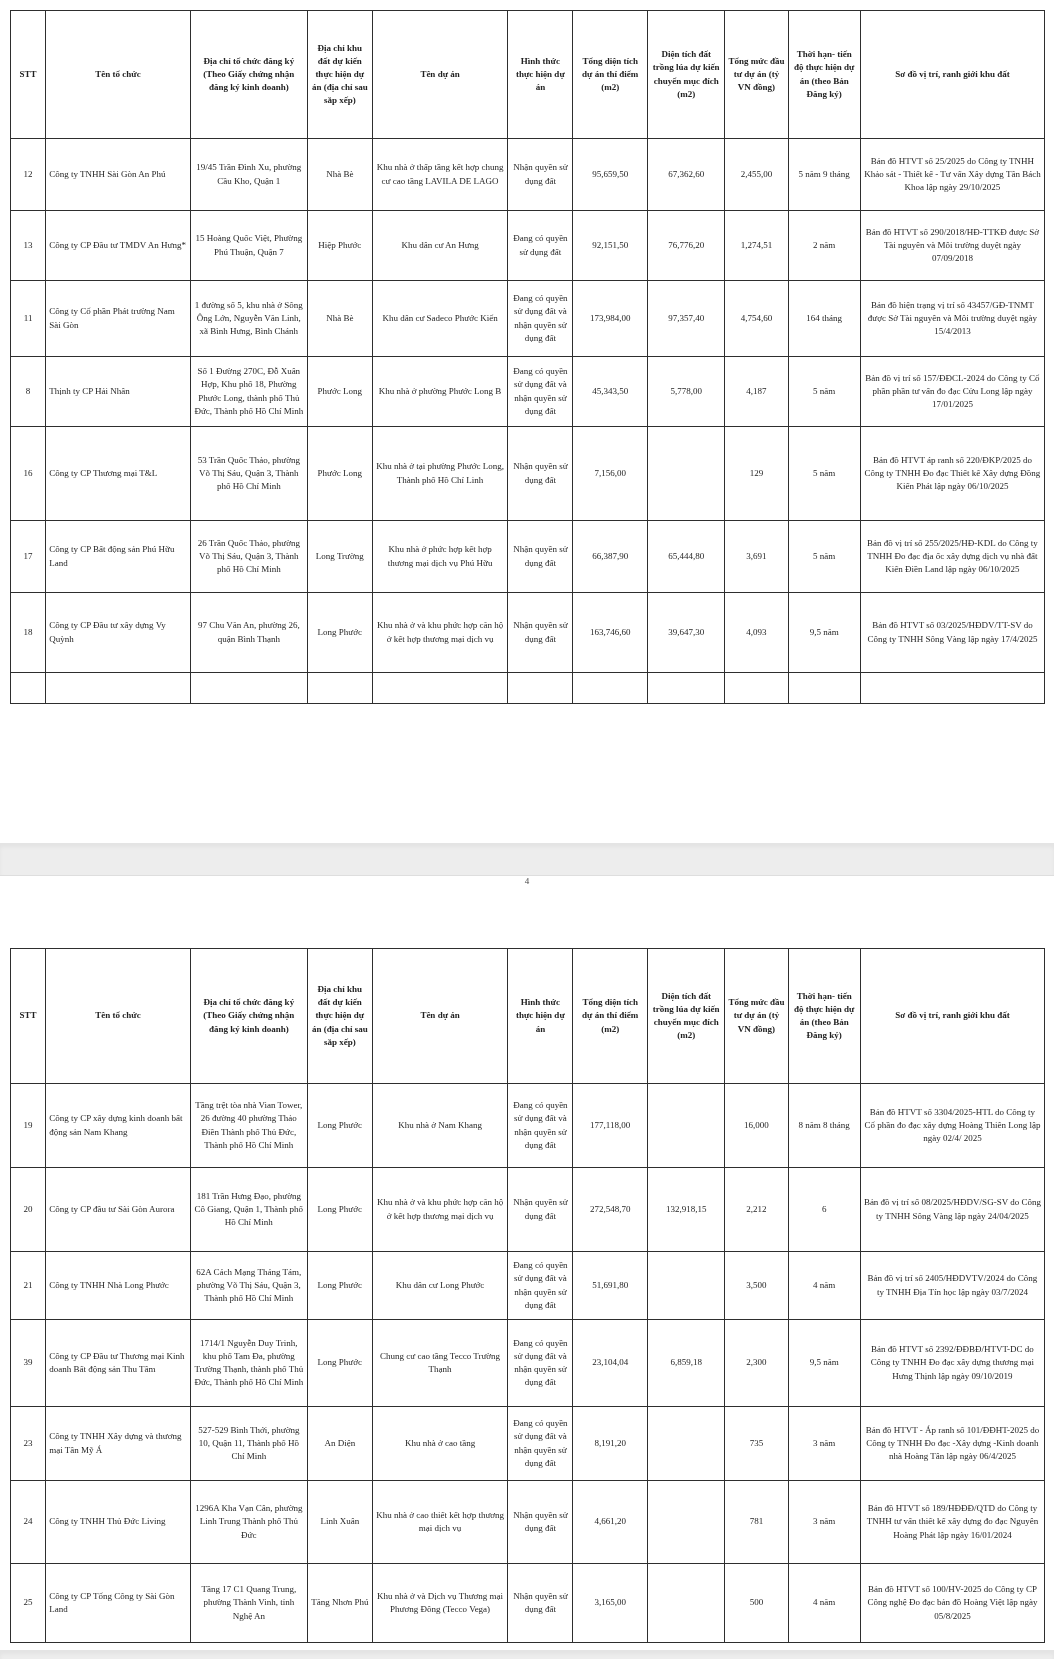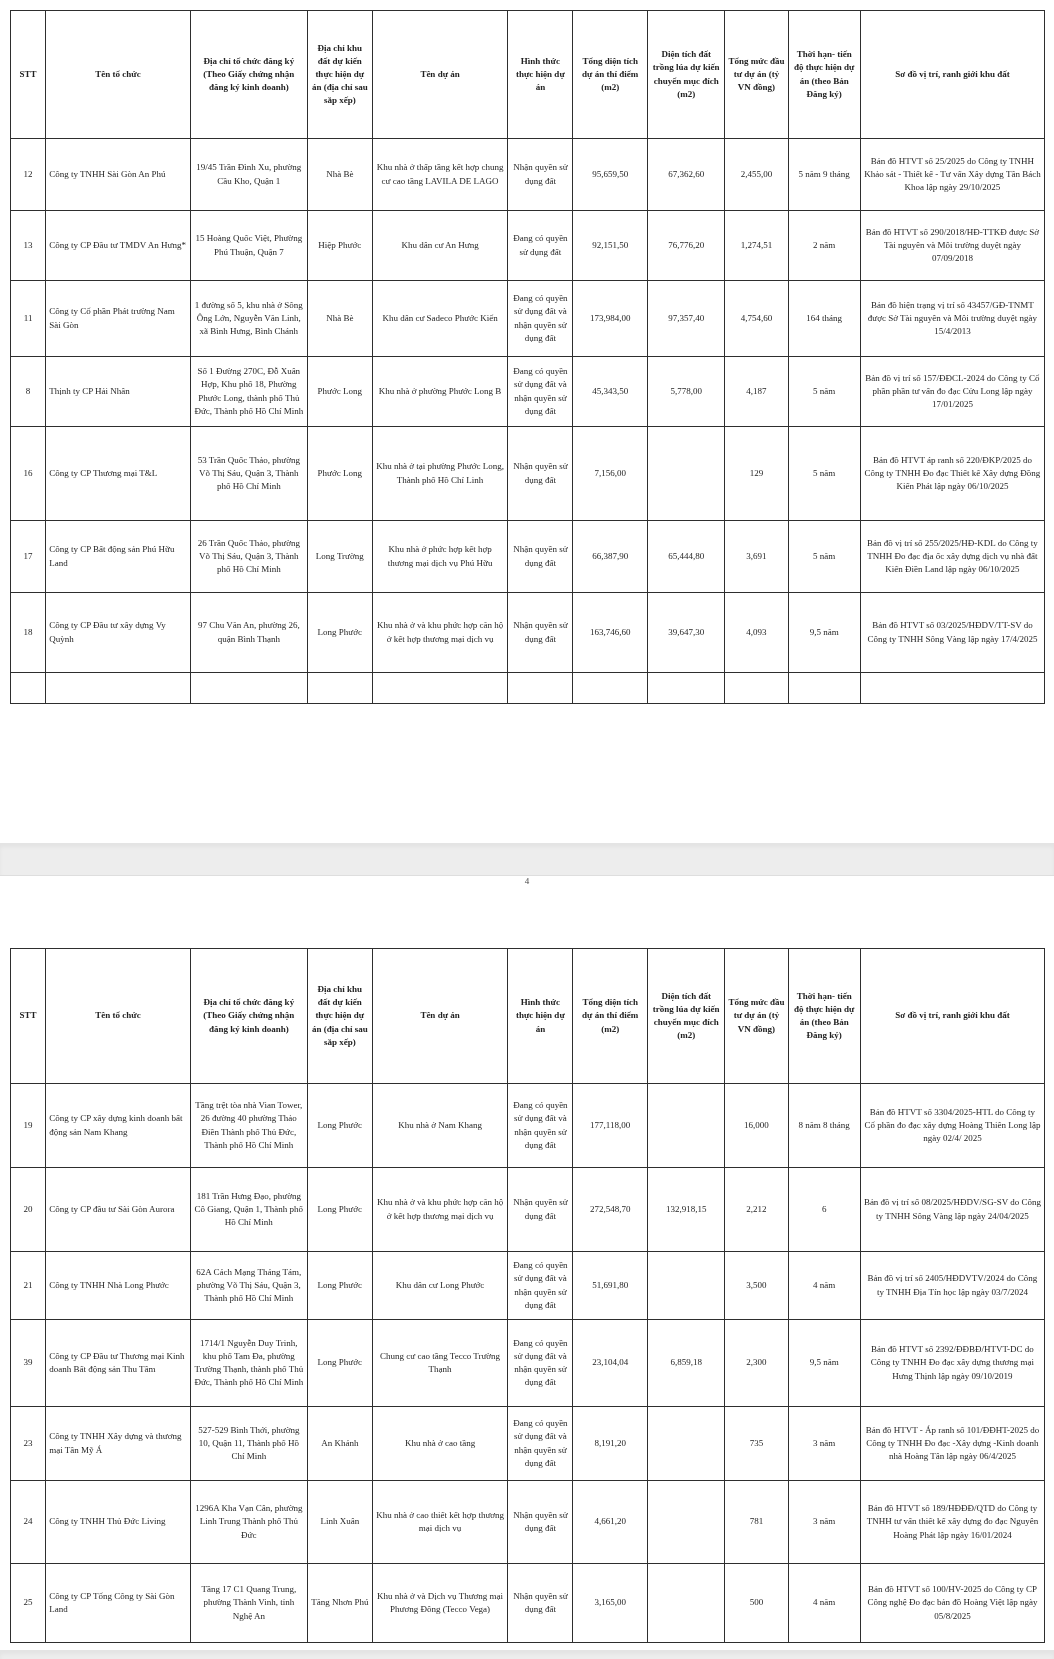--- a/index.html
+++ b/index.html
@@ -282,21 +282,21 @@
         <td class="c6">23,104,04</td>
         <td class="c7">6,859,18</td>
         <td class="c8">2,300</td>
         <td class="c9">9,5 năm</td>
         <td class="c10">Bản đồ HTVT số 2392/ĐĐBĐ/HTVT-DC do Công ty TNHH Đo đạc xây dựng thương mại Hưng Thịnh lập ngày 09/10/2019</td>
       </tr>
       <tr>
         <td class="c0">23</td>
         <td class="c1">Công ty TNHH Xây dựng và thương mại Tân Mỹ Á</td>
         <td class="c2">527-529 Bình Thới, phường 10, Quận 11, Thành phố Hồ Chí Minh</td>
-        <td class="c3">An Khánh</td>
+        <td class="c3">An Diện</td>
         <td class="c4">Khu nhà ở cao tầng</td>
         <td class="c5">Đang có quyền sử dụng đất và nhận quyền sử dụng đất</td>
         <td class="c6">8,191,20</td>
         <td class="c7"></td>
         <td class="c8">735</td>
         <td class="c9">3 năm</td>
         <td class="c10">Bản đồ HTVT - Áp ranh số 101/ĐĐHT-2025 do Công ty TNHH Đo đạc -Xây dựng -Kinh doanh nhà Hoàng Tân lập ngày 06/4/2025</td>
       </tr>
       <tr>
         <td class="c0">24</td>

